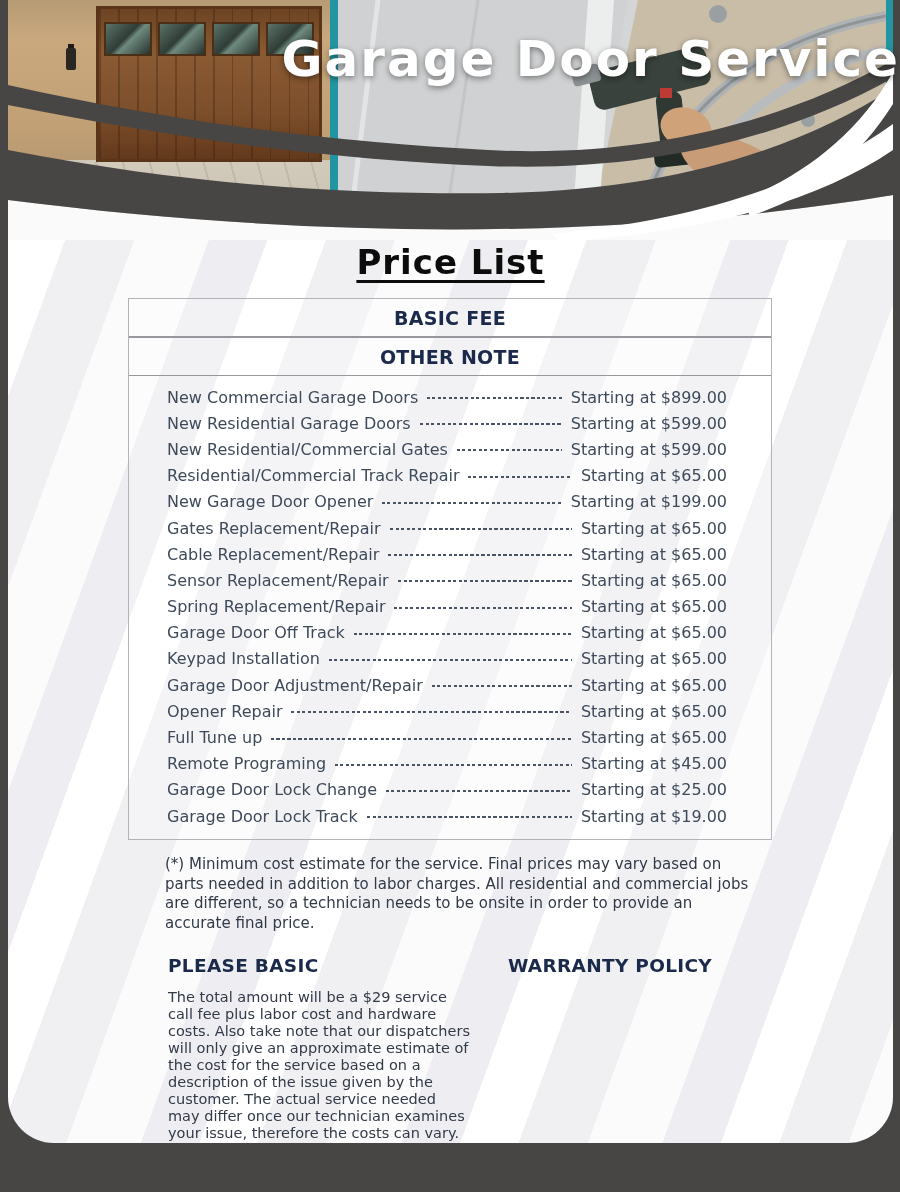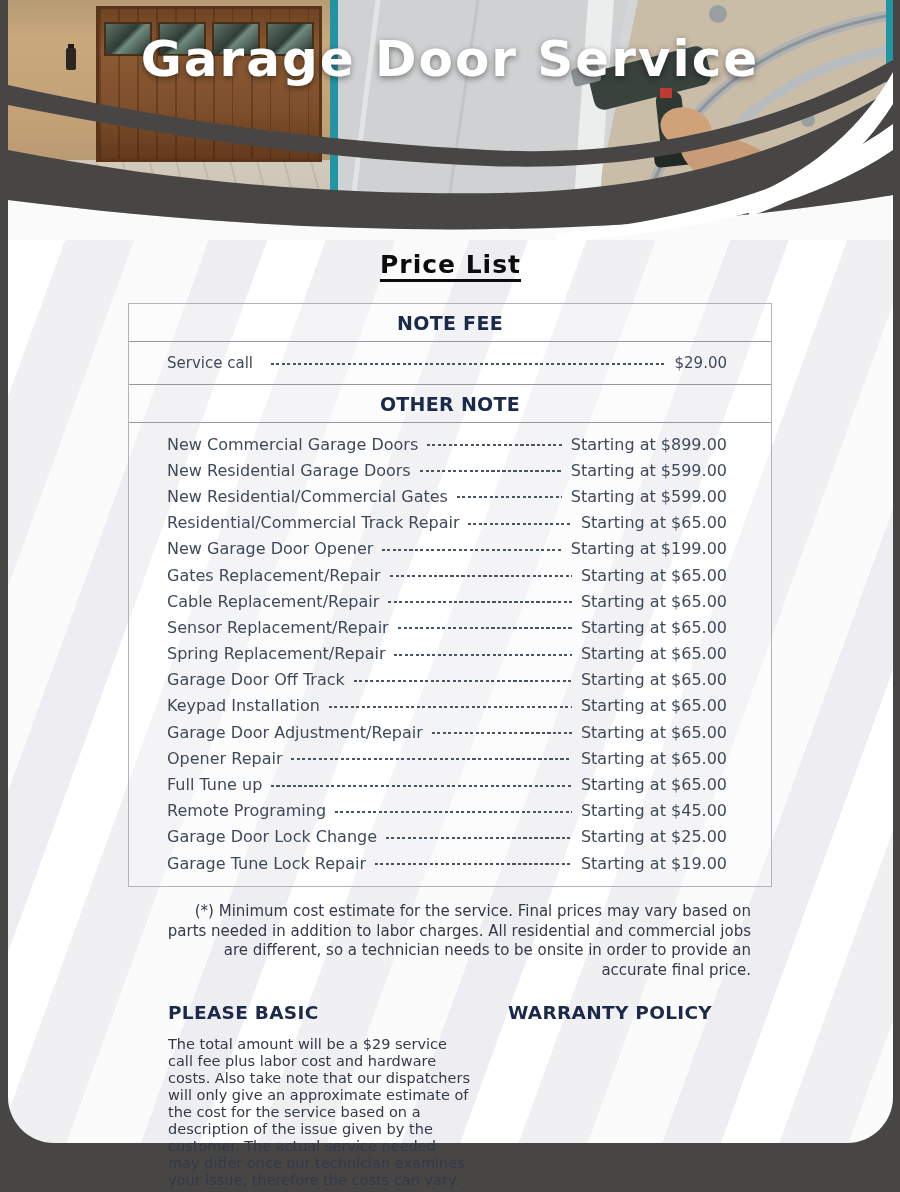--- a/index.html
+++ b/index.html
@@ -23,32 +23,32 @@
     background:repeating-linear-gradient(75deg,rgba(120,110,95,.18) 0 2px,transparent 2px 26px),linear-gradient(180deg,#d2cabb,#c6bdae);}
   .teal-divider{width:8px;height:240px;background:#2196a2;}
   .photo-right{position:relative;flex:1;height:240px;background:#c9bda8;overflow:hidden;}
   .teal-edge{width:7px;height:240px;background:#2196a2;}
   .photo-right svg{display:block;}
   
   .swoosh{position:absolute;left:8px;top:0;width:885px;height:240px;z-index:3;pointer-events:none;}
   
   .main-title{
     position:absolute;top:30px;left:0;right:0;z-index:5;margin:0;
-    text-align:center;color:#ffffff;font-size:50px;font-weight:700;letter-spacing:2px;
+    text-align:right;color:#ffffff;font-size:50px;font-weight:700;letter-spacing:2px;
     text-shadow:0 2px 6px rgba(0,0,0,.45);
   }
   
   .body-panel{
     position:absolute;left:8px;top:236px;width:885px;bottom:49px;z-index:2;
     border-radius:0 0 46px 46px;
     background:repeating-linear-gradient(110deg,#ffffff 0 55px,#f0f0f3 55px 120px,#fbfbfc 120px 190px,#eeeef2 190px 245px);
   }
   .price-title-wrap{text-align:center;padding-top:6px;}
   .price-title{
-    display:inline-block;margin:8px;color:#0c0c0c;font-size:25px;font-weight:700;letter-spacing:1px;
+    display:inline-block;margin:0;color:#0c0c0c;font-size:34px;font-weight:700;letter-spacing:1px;
     text-decoration:underline;text-decoration-thickness:2.5px;text-underline-offset:6px;
   }
   .fee-table{
     margin:16px 0 0 120px;width:644px;box-sizing:border-box;
     border:1px solid #b2b2b8;background:rgba(255,255,255,.25);
   }
   .section-head{
     text-align:center;font-weight:700;color:#1b2a4a;font-size:19px;letter-spacing:.3px;
     padding:8px 0 7px 0;
   }
@@ -57,21 +57,21 @@
   .fee-row{display:flex;align-items:center;color:#3e4a5a;}
   .basic-row-wrap .fee-row{height:42px;font-size:15px;}
   .items{padding:8px 44px 10px 38px;}
   .items .fee-row{height:26.2px;font-size:16px;}
   .fee-label{white-space:nowrap;}
   .fee-leader{flex:1;height:2px;margin:2px 9px 0 9px;
     background:repeating-linear-gradient(90deg,#495463 0 3px,transparent 3px 5.5px);}
   .basic-row-wrap .fee-leader{margin-left:18px;}
   .fee-price{white-space:nowrap;}
   .footnote{
-    margin:15px 0 0 157px;width:586px;color:#323a48;font-size:15px;line-height:19.5px;text-align:right;
+    margin:15px 0 0 157px;width:586px;color:#323a48;font-size:15px;line-height:19.5px;
   }
   .notes{display:flex;margin:22px 0 0 160px;}
   .note-col h3{margin:0 0 13px 0;color:#1b2a4a;font-size:18.5px;font-weight:700;letter-spacing:.3px;}
   .note-col p{margin:0;color:#323a48;font-size:14.5px;line-height:17px;}
   .note-left{width:302px;margin-right:38px;}
   .note-right{width:270px;}
 </style>
 </head>
 <body>
 
@@ -119,30 +119,22 @@
     <div class="teal-edge"></div>
   </div>
 
   <div class="body-panel">
 
     <div class="price-title-wrap">
       <h2 class="price-title">Price List</h2>
     </div>
 
     <div class="fee-table">
-      <div class="section-head">NOTE FEE</div>
+      <div class="section-head">BASIC FEE</div>
       <div class="rule"></div>
-      <div class="basic-row-wrap">
-
-          <div class="fee-row">
-            <span class="fee-label">Service call</span>
-            <span class="fee-leader"></span>
-            <span class="fee-price">$29.00</span>
-          </div>
-        </div>
       <div class="rule"></div>
       <div class="section-head">OTHER NOTE</div>
       <div class="rule"></div>
       <div class="items">
 
           <div class="fee-row">
             <span class="fee-label">New Commercial Garage Doors</span>
             <span class="fee-leader"></span>
             <span class="fee-price">Starting at $899.00</span>
           </div>
@@ -231,21 +223,21 @@
             <span class="fee-price">Starting at $45.00</span>
           </div>
 
           <div class="fee-row">
             <span class="fee-label">Garage Door Lock Change</span>
             <span class="fee-leader"></span>
             <span class="fee-price">Starting at $25.00</span>
           </div>
 
           <div class="fee-row">
-            <span class="fee-label">Garage Tune Lock Repair</span>
+            <span class="fee-label">Garage Door Lock Track</span>
             <span class="fee-leader"></span>
             <span class="fee-price">Starting at $19.00</span>
           </div>
         </div>
     </div>
 
     <p class="footnote">(*) Minimum cost estimate for the service. Final prices may vary based on parts needed in addition to labor charges. All residential and commercial jobs are different, so a technician needs to be onsite in order to provide an accurate final price.</p>
 
     <div class="notes">
       <div class="note-col note-left">

